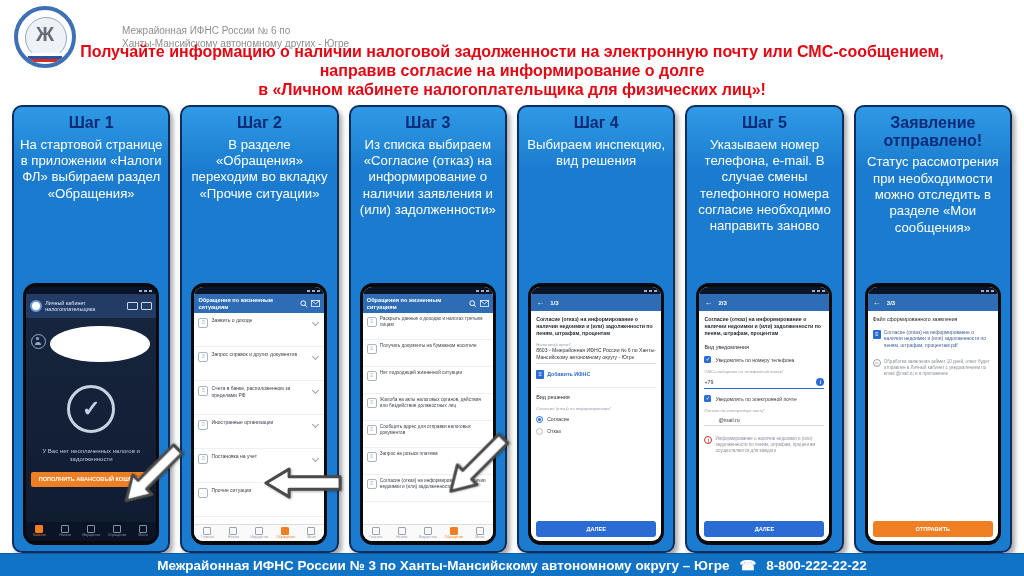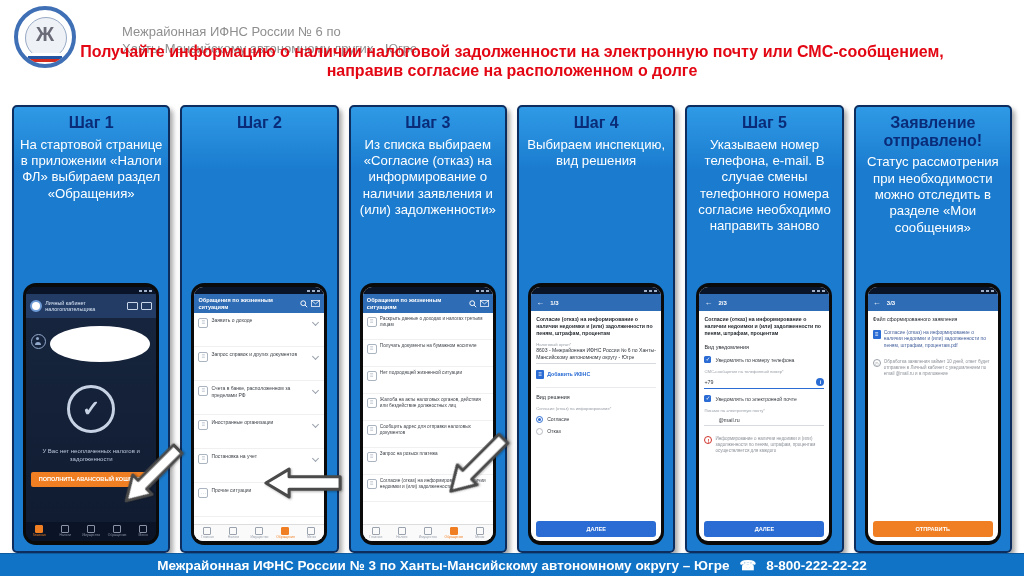--- a/index.html
+++ b/index.html
@@ -8,27 +8,27 @@
 
   
   .fns-logo{position:absolute;left:14px;top:6px;width:62px;height:62px;border-radius:50%;
     background:#fff;border:4px solid #3f6fb5;box-sizing:border-box;overflow:hidden;}
   .fns-logo .inner{position:absolute;left:7px;top:7px;width:40px;height:40px;border-radius:50%;
     background:#eef1f6;border:1px solid #97a9c4;}
   .fns-logo .eagle{position:absolute;left:50%;top:45%;transform:translate(-50%,-50%);
     color:#6b6b78;font-size:20px;font-weight:bold;}
   .fns-logo .flag{position:absolute;left:10px;bottom:2px;width:34px;height:9px;}
   .fns-logo .flag div{height:3px;}
-  .agency{position:absolute;left:122px;top:24px;font-size:13px;color:#8f8f8f;line-height:1.3;}
+  .agency{position:absolute;left:122px;top:24px;font-size:10px;color:#8f8f8f;line-height:1.3;}
   .headline{position:absolute;left:0;right:0;top:42px;text-align:center;color:#e30613;
     font-weight:bold;font-size:16px;line-height:1.2;}
 
   
   .cards{position:absolute;left:12px;right:12px;top:105px;height:448px;display:flex;gap:10px;}
-  .card{flex:1;position:relative;border:2px solid #0c2d5e;border-radius:5px;box-sizing:border-box;
+  .card{flex:1;position:relative;border:2px solid #0c2d5e;border-radius:10px;box-sizing:border-box;
     background:linear-gradient(180deg,#2f9ae6 0%,#1b7ccf 14%,#1b7ccf 100%);
     box-shadow:3px 4px 5px rgba(0,0,0,0.35);}
   .card-title{text-align:center;font-weight:bold;font-size:16px;color:#0a2c78;margin:7px 4px 5px;line-height:1.1;}
   .card-body{color:#fff;font-size:13.2px;text-align:center;line-height:1.24;padding:0 4px;}
 
   
   .phone{position:absolute;left:50%;bottom:6px;transform:translateX(-50%);width:136px;height:262px;
     background:#0a0a0a;border-radius:13px;padding:4px 3px;box-sizing:border-box;}
   .scr{width:100%;height:100%;border-radius:9px;overflow:hidden;display:flex;flex-direction:column;background:#fff;}
   .sbar{height:7px;background:#0a1428;flex:none;display:flex;justify-content:flex-end;align-items:center;gap:2px;padding:0 4px;}
@@ -134,21 +134,22 @@
       <div style="background:#2456a4"></div>
       <div style="background:#d52b1e"></div>
     </div>
   </div>
   <div class="agency">
     <div>Межрайонная ИФНС России № 6 по</div>
     <div>Ханты-Мансийскому автономному других - Югре</div>
   </div>
   <div class="headline">
     <div>Получайте информацию о наличии налоговой задолженности на электронную почту или СМС-сообщением,</div>
-    <div>направив согласие на расположенном о долге</div>
+    <div>направив согласие на информирование о долге</div>
+    <div>в «Личном кабинете налогоплательщика для физических лиц»!</div>
   </div>
 
   <div class="cards">
 
     <div class="card">
       <div class="card-title">Шаг 1</div>
       <div class="card-body">На стартовой странице в приложении «Налоги ФЛ» выбираем раздел «Обращения»</div>
       <div class="phone p1">
         <div class="scr">
           <div class="sbar">
@@ -195,20 +196,21 @@
                 <i></i>
                 <span>Меню</span>
               </div>
           </div>
         </div>
       </div>
     </div>
 
     <div class="card">
       <div class="card-title">Шаг 2</div>
+      <div class="card-body">В разделе «Обращения» переходим во вкладку «Прочие ситуации»</div>
       <div class="phone p2">
         <div class="scr">
           <div class="sbar">
               <i></i>
               <i></i>
               <i></i>
             </div>
           <div class="lh-head">
             <div class="lh-title">Обращения по жизненным ситуациям</div>
             <svg width="8" height="8" viewBox="0 0 10 10">

